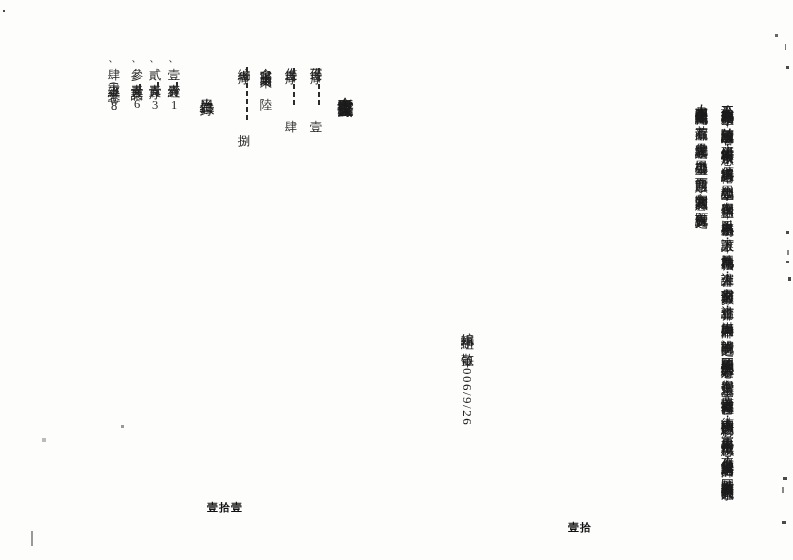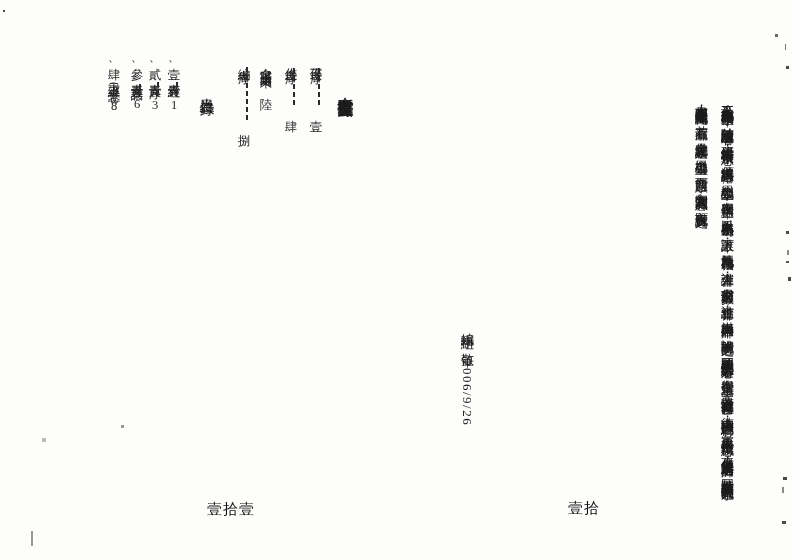--- a/index.html
+++ b/index.html
@@ -32,25 +32,25 @@
     position:absolute; top:58px; height:430px;
     writing-mode:vertical-rl; font-size:12.5px; letter-spacing:1.5px;
   }
   .leader {
     display:inline-block; width:1.5px; vertical-align:middle; margin:4px 0;
     background:repeating-linear-gradient(to bottom,#2b2b2b 0 5px,transparent 5px 8px);
   }
   .pg { text-orientation:upright; }
   
   .pageno {
-    position:absolute; font-size:15px; font-weight:normal; letter-spacing:1px;
+    position:absolute; font-size:11px; font-weight:bold; letter-spacing:1px;
     color:#111;
   }
   .pageno-left  { left:207px; top:500px; }
-  .pageno-right { left:568px; top:499px; }
+  .pageno-right { left:568px; top:520px; }
   
   .speck { position:absolute; background:#4a4a4a; }
 </style>
 </head>
 <body>
 
 <div class="scan">
 
   <div class="preface">
     <p>公於五十九歲之年開始教授學生，並陸陸續續出版專著，公鑽研堪輿學術孜孜不息，傳道解惑誨人不倦，恩公訓勉學生，在學習胸襟上，以「天為棋盤星為子，誰人敢下；地為琵琶路為弦，誰人會彈；玄空易理河洛數，誰會精算；堪輿師與牽牛師，誰能明辨」勉之，同時要學生用心去體悟天心之妙；在學習態度上，要懷著「道在聖傳修在己，德由人積命由天」之警惕心，更要學生行道不忘積德。公不僅是傳道授業之堪輿名師，同時亦是教誨做人處事之大宗師也。</p>

